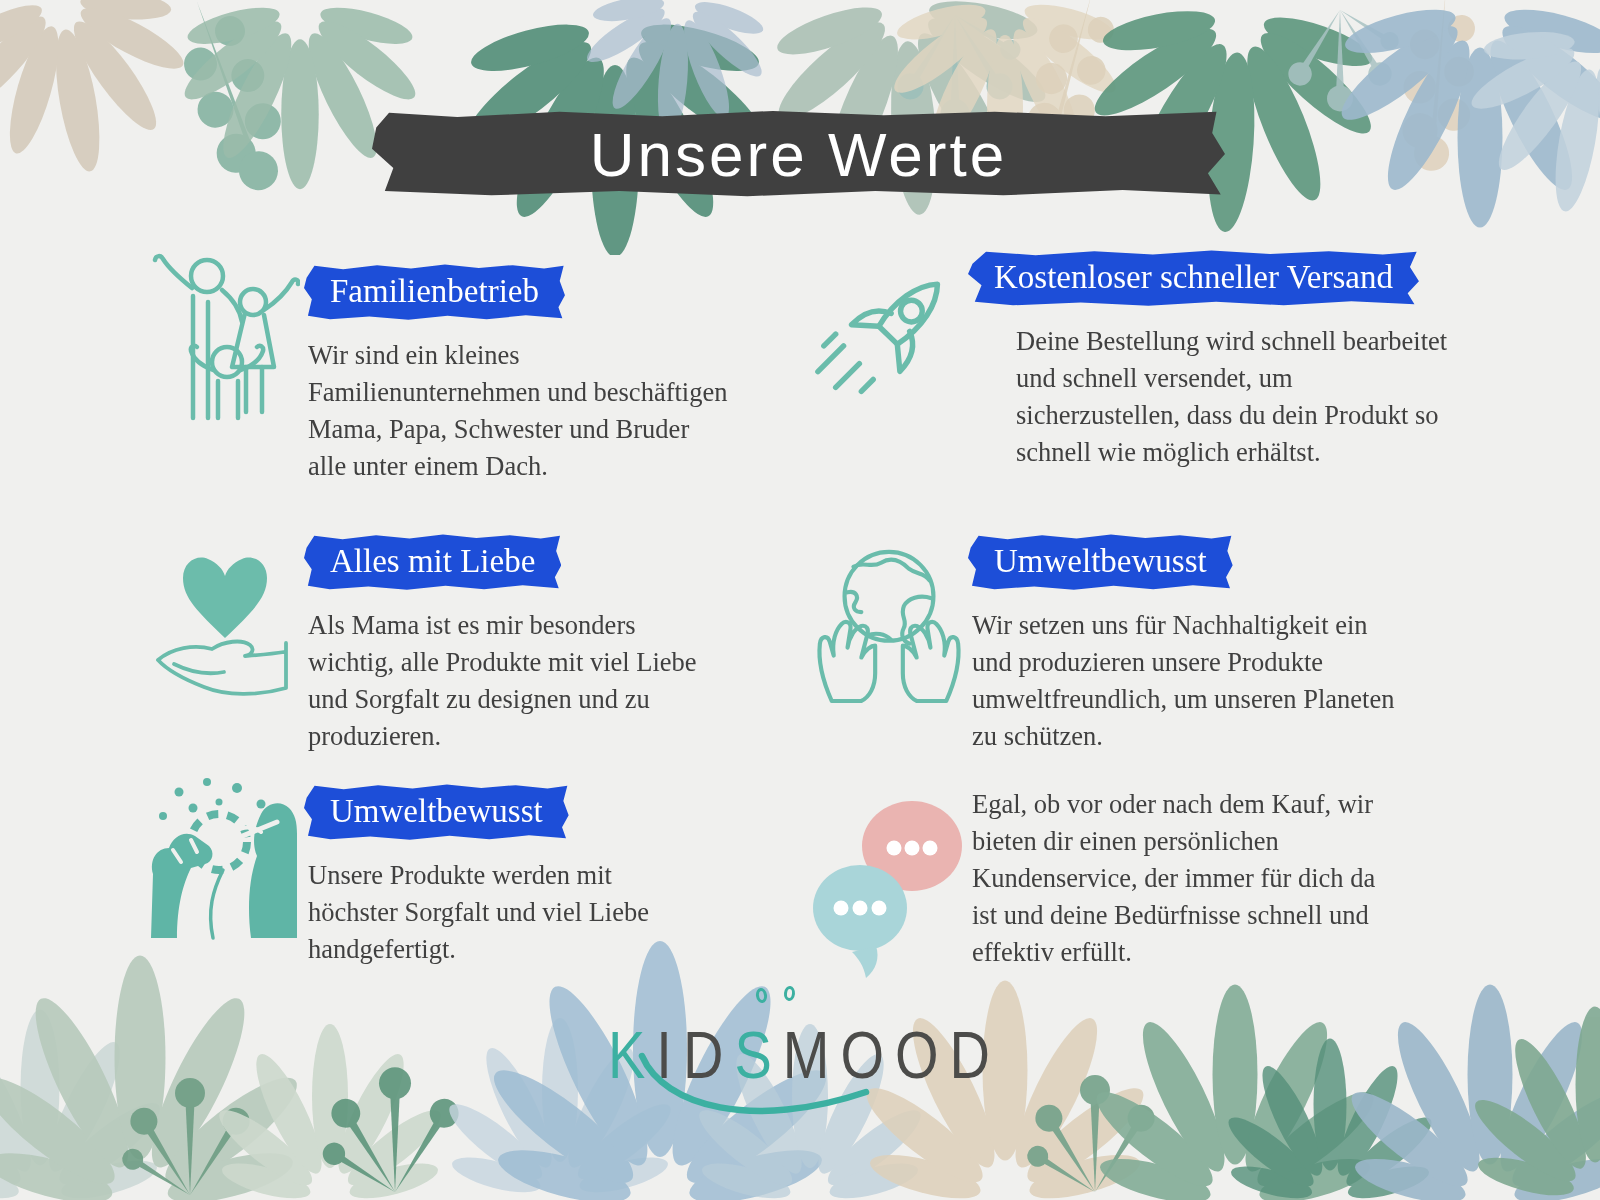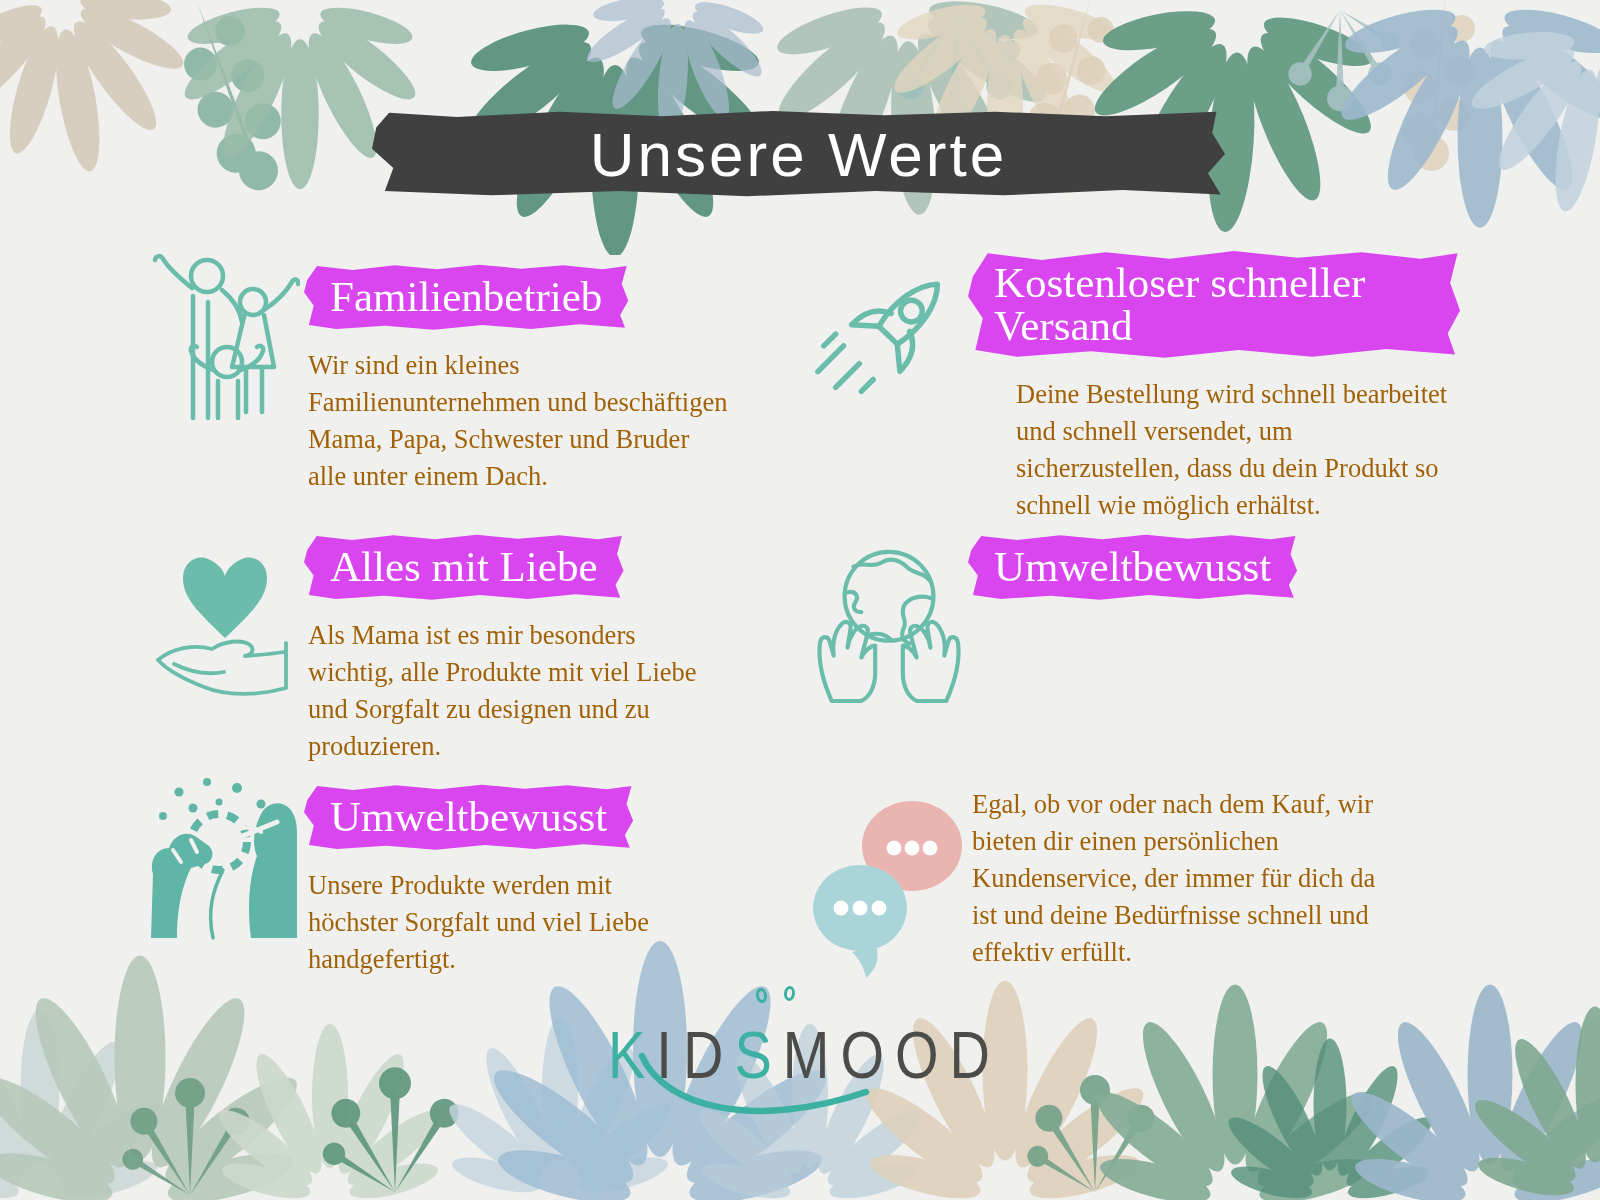--- a/index.html
+++ b/index.html
@@ -29,27 +29,27 @@
   .value{position:absolute; display:flex; align-items:flex-start;}
   .v1{left:146px; top:250px; width:590px;}
   .v2{left:810px; top:236px; width:650px;}
   .v3{left:146px; top:520px; width:590px;}
   .v4{left:810px; top:520px; width:650px;}
   .v5{left:146px; top:770px; width:590px;}
   .v6{left:810px; top:770px; width:650px;}
   .icon-box{width:158px; flex:0 0 158px; display:flex; justify-content:center;}
   .content{flex:1;}
   .brush{
-    display:inline-block; background:#d946ef; color:#fff;
-    font-size:43px; line-height:1; padding:11px 26px 13px 26px;
+    display:inline-block; background:#1d4ed8; color:#fff;
+    font-size:33px; line-height:1; padding:11px 26px 13px 26px;
     margin-top:14px;
     clip-path:polygon(1% 24%,4% 3%,15% 9%,28% 2%,41% 8%,54% 1%,67% 7%,80% 2%,92% 8%,99.5% 3%,98% 30%,100% 55%,97.5% 76%,99% 95%,85% 90%,70% 97%,55% 91%,40% 98%,25% 92%,10% 97%,1.5% 91%,3% 62%,0% 42%);
   }
   .body-text{
-    margin:16px 0 0 4px; font-size:26.5px; line-height:37px; color:#a16207;
+    margin:16px 0 0 4px; font-size:26.5px; line-height:37px; color:#404040;
   }
   .v1 .body-text{max-width:420px;}
   .v2 .body-text{max-width:465px;margin-left:48px;}
   .v3 .body-text{max-width:412px;}
   .v4 .body-text{max-width:430px;}
   .v5 .body-text{max-width:370px;}
   .v6 .body-text{max-width:430px;}
 
   
   .logo{position:absolute; left:608px; top:986px; width:400px; height:140px;}
@@ -240,20 +240,21 @@
         <path d="M22,168 C14,150 8,128 10,110 C11,102 18,101 20,108 L24,122 C22,108 26,96 32,90 C36,86 42,88 41,95 L38,114 C40,102 46,94 52,92 C57,91 60,95 58,101 L52,124 C56,116 62,112 66,112 L66,140 C66,154 60,164 52,168 Z"></path>
         <g transform="translate(160,0) scale(-1,1)">
           <path d="M22,168 C14,150 8,128 10,110 C11,102 18,101 20,108 L24,122 C22,108 26,96 32,90 C36,86 42,88 41,95 L38,114 C40,102 46,94 52,92 C57,91 60,95 58,101 L52,124 C56,116 62,112 66,112 L66,140 C66,154 60,164 52,168 Z"></path>
         </g>
       </svg>
     </div>
     <div class="content">
       <div class="brush">
         <span>Umweltbewusst</span>
       </div>
+      <p class="body-text">Wir setzen uns für Nachhaltigkeit ein und produzieren unsere Produkte umweltfreundlich, um unseren Planeten zu schützen.</p>
     </div>
   </section>
 
   <section class="value v5">
     <div class="icon-box" style="margin-top:6px;">
       <svg width="152" height="170" viewBox="0 0 152 170">
         <g fill="#5fb5a6">
           <circle cx="30" cy="16" r="4.5"></circle>
             <circle cx="58" cy="6" r="4"></circle>
             <circle cx="88" cy="12" r="5"></circle>

